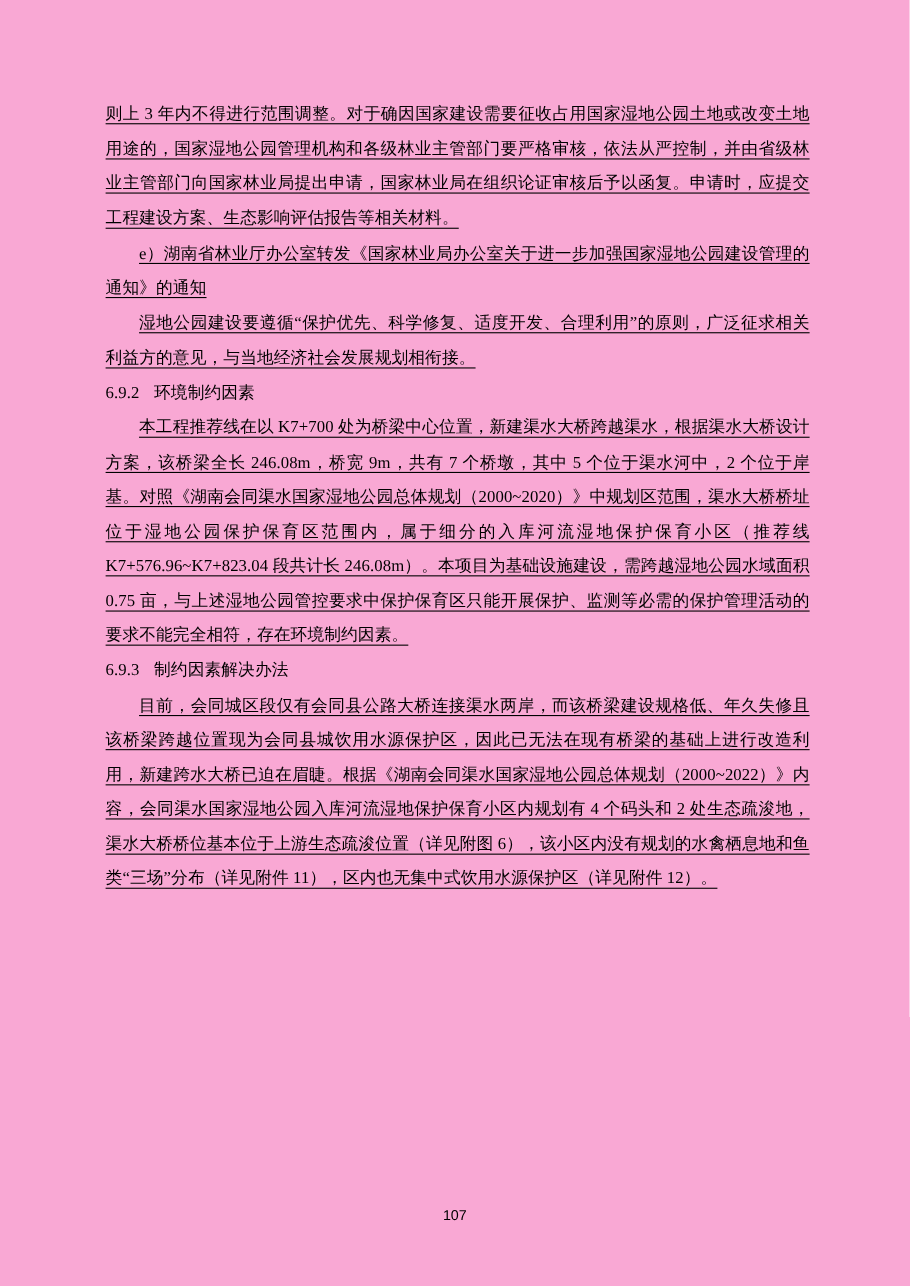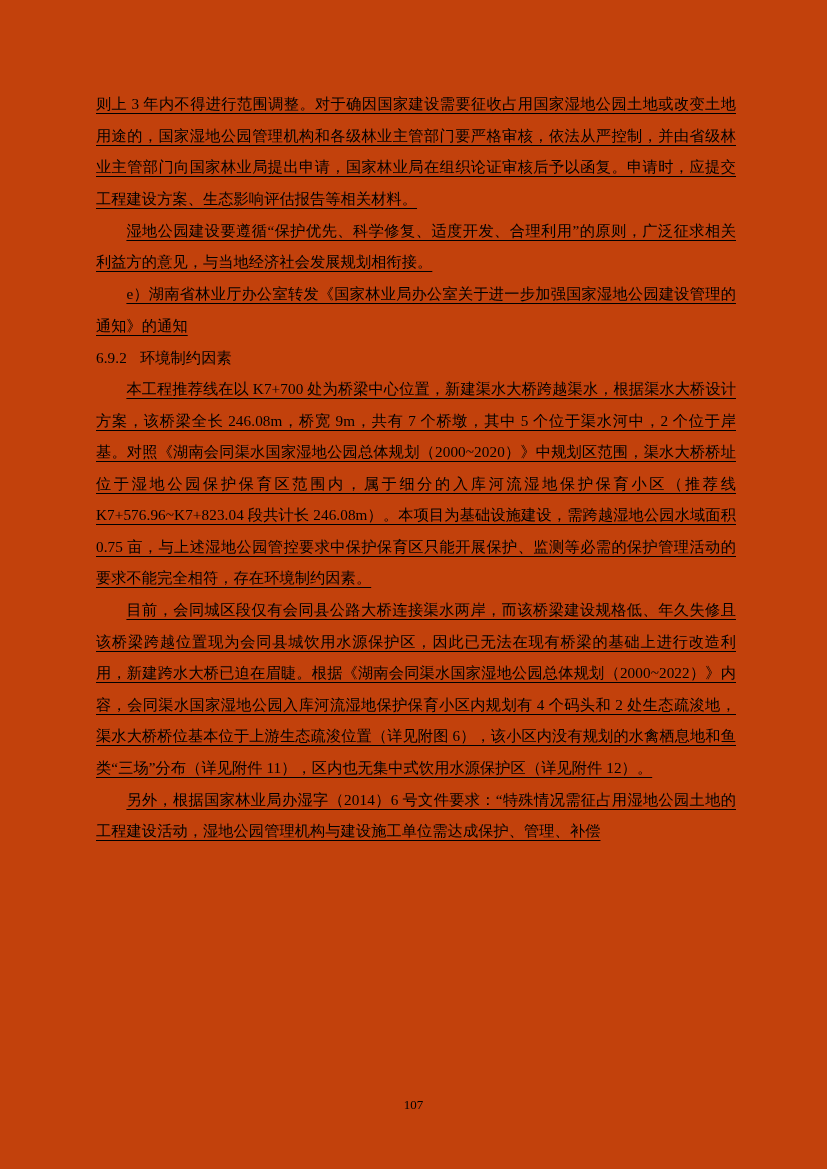--- a/index.html
+++ b/index.html
@@ -9,21 +9,21 @@
   }
   body {
     font-family: "Liberation Serif", "DejaVu Serif", serif;
     color: #000000;
   }
   .page {
     position: relative;
     width: 827px;
     height: 1169px;
     margin: 0 auto;
-    background: #c2410c;
+    background: #f9a8d4;
     box-sizing: border-box;
     overflow: hidden;
   }
   .content {
     position: absolute;
     left: 96px;
     top: 88px;
     width: 640px;
   }
   p {
@@ -54,44 +54,46 @@
   .heading .htext {
     display: inline-block;
   }
   .pagenum {
     position: absolute;
     left: 0;
     right: 0;
     top: 1097px;
     text-align: center;
     font-size: 13px;
-    font-family: Liberation Serif, serif;
+    font-family: Liberation Sans, sans-serif;
     text-decoration: none;
   }
 </style>
 </head>
 <body>
 
 <div class="page">
   <div class="content">
 
     <p class="">则上 3 年内不得进行范围调整。对于确因国家建设需要征收占用国家湿地公园土地或改变土地用途的，国家湿地公园管理机构和各级林业主管部门要严格审核，依法从严控制，并由省级林业主管部门向国家林业局提出申请，国家林业局在组织论证审核后予以函复。申请时，应提交工程建设方案、生态影响评估报告等相关材料。</p>
 
+    <p class="indent">e）湖南省林业厅办公室转发《国家林业局办公室关于进一步加强国家湿地公园建设管理的通知》的通知</p>
+
     <p class="indent">湿地公园建设要遵循“保护优先、科学修复、适度开发、合理利用”的原则，广泛征求相关利益方的意见，与当地经济社会发展规划相衔接。</p>
-
-    <p class="indent">e）湖南省林业厅办公室转发《国家林业局办公室关于进一步加强国家湿地公园建设管理的通知》的通知</p>
 
 
     <div class="heading">
       <span class="num">6.9.2</span><span class="htext">环境制约因素</span>
     </div>
 
     <p class="indent">本工程推荐线在以 K7+700 处为桥梁中心位置，新建渠水大桥跨越渠水，根据渠水大桥设计方案，该桥梁全长 246.08m，桥宽 9m，共有 7 个桥墩，其中 5 个位于渠水河中，2 个位于岸基。对照《湖南会同渠水国家湿地公园总体规划（2000~2020）》中规划区范围，渠水大桥桥址位于湿地公园保护保育区范围内，属于细分的入库河流湿地保护保育小区（推荐线 K7+576.96~K7+823.04 段共计长 246.08m）。本项目为基础设施建设，需跨越湿地公园水域面积 0.75 亩，与上述湿地公园管控要求中保护保育区只能开展保护、监测等必需的保护管理活动的要求不能完全相符，存在环境制约因素。</p>
 
+    <div class="heading">
+      <span class="num">6.9.3</span><span class="htext">制约因素解决办法</span>
+    </div>
 
     <p class="indent">目前，会同城区段仅有会同县公路大桥连接渠水两岸，而该桥梁建设规格低、年久失修且该桥梁跨越位置现为会同县城饮用水源保护区，因此已无法在现有桥梁的基础上进行改造利用，新建跨水大桥已迫在眉睫。根据《湖南会同渠水国家湿地公园总体规划（2000~2022）》内容，会同渠水国家湿地公园入库河流湿地保护保育小区内规划有 4 个码头和 2 处生态疏浚地，渠水大桥桥位基本位于上游生态疏浚位置（详见附图 6），该小区内没有规划的水禽栖息地和鱼类“三场”分布（详见附件 11），区内也无集中式饮用水源保护区（详见附件 12）。</p>
 
-    <p class="indent">另外，根据国家林业局办湿字（2014）6 号文件要求：“特殊情况需征占用湿地公园土地的工程建设活动，湿地公园管理机构与建设施工单位需达成保护、管理、补偿</p>
 
   </div>
 
   <div class="pagenum">107</div>
 </div>
 
 </body></html>

